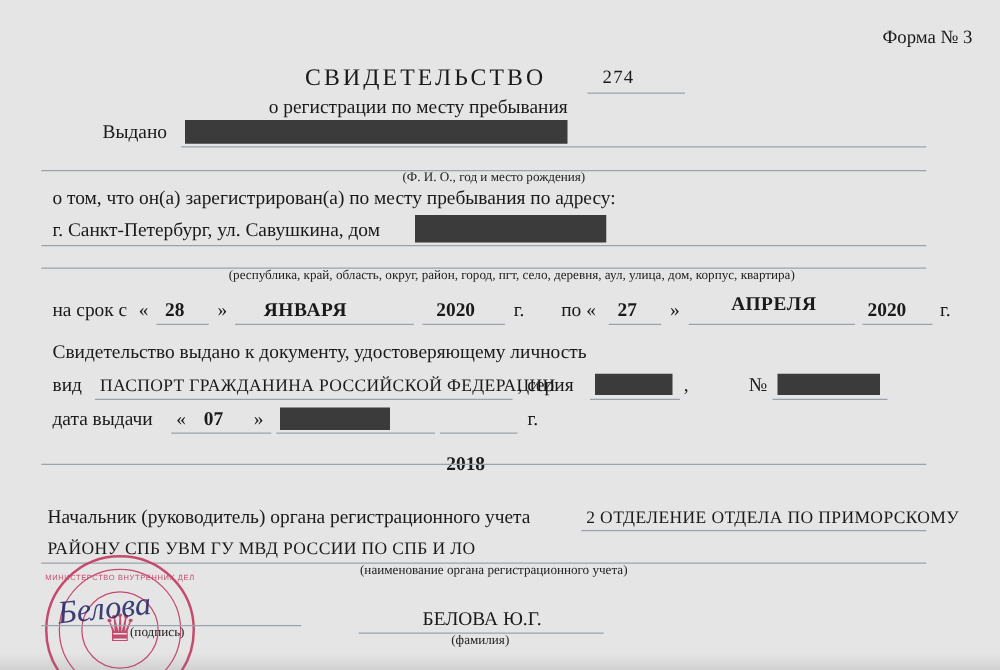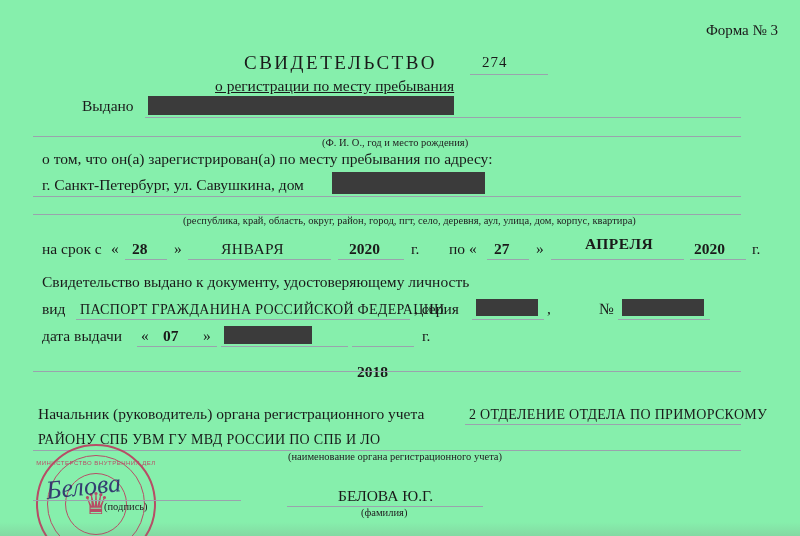--- a/index.html
+++ b/index.html
@@ -10,21 +10,21 @@
   body {
     width: 800px; height: 536px;
     position: relative;
     font-family: "Liberation Serif", serif;
     color: #1a1a1a;
     overflow: hidden;
   }
   .page {
     position: absolute;
     inset: 0;
-    background: #86efac;
+    background: #e5e5e5;
     text-align: center;
   }
   
   .t { position: absolute; white-space: nowrap; }
   .line { position: absolute; border-bottom: 1px solid #9aa3ad; }
   .redact { position: absolute; background: #3b3b3b; }
 
   .form-no { font-size: 15px; }
   .title-main {
     font-size: 19px; letter-spacing: 2.5px; font-weight: 400;
@@ -94,21 +94,21 @@
 <body>
 
 <div class="page">
 
   <div class="t form-no" style="right:22px; top:22px;">Форма № 3</div>
 
   <div class="t title-main" style="left:244px; top:52px;">СВИДЕТЕЛЬСТВО</div>
   <div class="t num-hand" style="left:482px; top:54px;">274</div>
   <div class="line" style="left:470px; top:74px; width:78px;"></div>
 
-  <div class="t title-sub" style="left:215px; top:77px;text-decoration:underline;">о регистрации по месту пребывания</div>
+  <div class="t title-sub" style="left:215px; top:77px;">о регистрации по месту пребывания</div>
 
   <div class="t lbl" style="left:82px; top:97px;">Выдано</div>
   <div class="redact" style="left:148px; top:96px; width:306px; height:19px;"></div>
   <div class="line" style="left:145px; top:117px; width:596px;"></div>
 
   <div class="line" style="left:33px; top:136px; width:708px;"></div>
   <div class="t lbl-sm" style="left:322px; top:137px;">(Ф. И. О., год и место рождения)</div>
 
   <div class="t lbl" style="left:42px; top:150px;">о том, что он(а) зарегистрирован(а) по месту пребывания по адресу:</div>
 
@@ -116,21 +116,21 @@
   <div class="redact" style="left:332px; top:172px; width:153px; height:22px;"></div>
   <div class="line" style="left:33px; top:196px; width:708px;"></div>
   <div class="line" style="left:33px; top:214px; width:708px;"></div>
   <div class="t lbl-sm" style="left:183px; top:215px;">(республика, край, область, округ, район, город, пгт, село, деревня, аул, улица, дом, корпус, квартира)</div>
 
   <div class="t lbl" style="left:42px; top:240px;">на срок с</div>
   <div class="t lbl" style="left:111px; top:240px;">«</div>
   <div class="t lbl" style="left:132px; top:240px; font-weight:bold;">28</div>
   <div class="line" style="left:125px; top:259px; width:42px;"></div>
   <div class="t lbl" style="left:174px; top:240px;">»</div>
-  <div class="t lbl" style="left:221px; top:240px; font-weight:normal; letter-spacing:.5px;">ЯНВАРЯ</div>
+  <div class="t lbl" style="left:211px; top:240px; font-weight:bold; letter-spacing:.5px;">ЯНВАРЯ</div>
   <div class="line" style="left:188px; top:259px; width:143px;"></div>
   <div class="t lbl" style="left:349px; top:240px; font-weight:bold;">2020</div>
   <div class="line" style="left:338px; top:259px; width:66px;"></div>
   <div class="t lbl" style="left:411px; top:240px;">г.</div>
 
   <div class="t lbl" style="left:449px; top:240px;">по «</div>
   <div class="t lbl" style="left:494px; top:240px; font-weight:bold;">27</div>
   <div class="line" style="left:487px; top:259px; width:42px;"></div>
   <div class="t lbl" style="left:536px; top:240px;">»</div>
   <div class="t lbl" style="left:585px; top:235px; font-weight:bold; letter-spacing:.5px;">АПРЕЛЯ</div>

